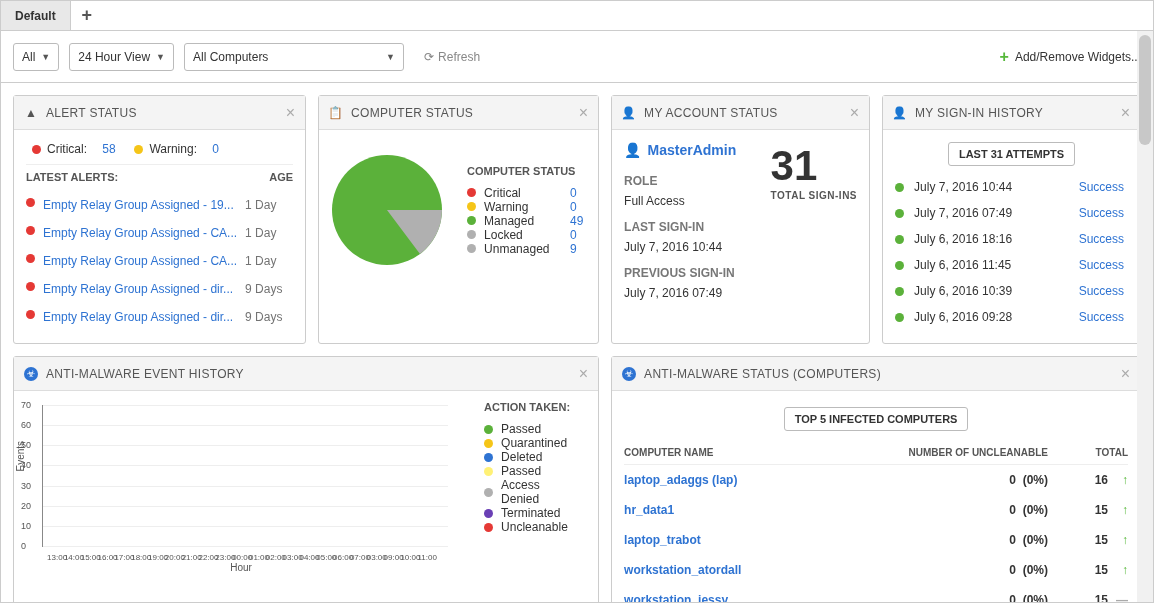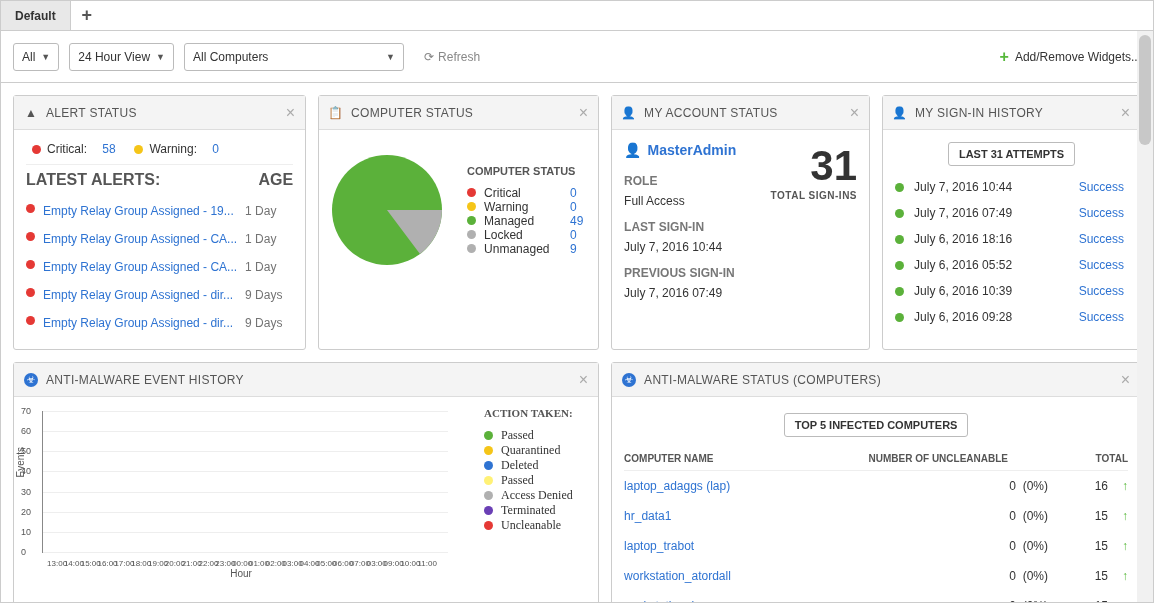--- a/index.html
+++ b/index.html
@@ -40,40 +40,40 @@
 .alert-top { display: flex; align-items: center; gap: 6px; margin-bottom: 8px; padding-left: 6px; }
 .dot { width: 9px; height: 9px; border-radius: 50%; display: inline-block; }
 .red { background: #e53935; }
 .yellow { background: #f5c518; }
 .green { background: #5bb13a; }
 .blue { background: #2e73d2; }
 .grey { background: #b0b0b0; }
 .purple { background: #6a3fb5; }
 .lightyellow { background: #fff176; }
 .alert-num { color: #2e73d2; }
-.alert-head { display: flex; justify-content: space-between; font-weight: bold; font-size: 16px; color: #555; border-top: 1px solid #eee; padding-top: 6px; margin-bottom: 8px; }
+.alert-head { display: flex; justify-content: space-between; font-weight: bold; font-size: 11px; color: #555; border-top: 1px solid #eee; padding-top: 6px; margin-bottom: 8px; }
 .alert-row { display: flex; gap: 8px; padding: 7px 0; font-size: 12px; }
 .alert-row .name { color: #2e73d2; cursor: pointer; flex: 1; white-space: nowrap; overflow: hidden; text-overflow: ellipsis; }
 .alert-row .age { width: 48px; color: #737373; }
 
 
 .pie-wrap { display: flex; gap: 20px; align-items: center; padding: 20px 8px; }
 .legend { font-size: 12px; display: flex; flex-direction: column; gap: 7px; }
 .legend-title { font-weight: bold; color: #555; font-size: 11px; margin-bottom: 2px; }
 .legend-row { display: flex; align-items: center; gap: 8px; }
 .legend-row .lname { width: 78px; }
 .legend-row .val { color: #2e73d2; width: 20px; }
 
 
 .ma-wrap { display: flex; gap: 16px; }
 .ma-left { flex: 1; display:flex; flex-direction:column; gap:6px; }
 .ma-user { color: #2e73d2; font-weight: bold; font-size: 14px; display:flex; align-items:center; gap:6px; margin-bottom:4px;}
 .ma-label { font-size: 12px; font-weight: bold; color: #777; margin-top:6px; }
 .ma-val { font-size: 12px; color: #333; }
-.ma-right { text-align:right; }
+.ma-right { text-align:left; }
 .big { font-size: 42px; font-weight: bold; color:#333; }
 .sub { font-size: 10px; font-weight: bold; color:#555; letter-spacing: .5px; }
 
 
 .sih-btn { display:inline-block; border:1px solid #bbb; border-radius:3px; padding:5px 10px; font-size:11px; font-weight:bold; cursor:pointer; }
 .sih-btns { text-align:center; margin-bottom:8px; }
 .sih-row { display:flex; align-items:center; gap:10px; padding:6px 0; }
 .sih-row .t { flex:1; }
 .sih-row .s { color:#2e73d2; cursor:pointer; }
 .sih-scroll { max-height: 168px; overflow-y:auto; padding-right:4px; }
@@ -86,25 +86,25 @@
 .ylabel{position:absolute; left:-22px; font-size:9px; color:#555; transform:translateY(-50%);}
 .bars{position:absolute; left:2px; right:0; bottom:0; top:0;}
 .bcol{position:absolute; bottom:0; width:10px;}
 .seg{position:absolute; left:0; right:0;}
 .xlabel{position:absolute; bottom:-16px; font-size:8px; color:#555; transform:translateX(-50%);}
 .chart-xtitle{position:absolute; bottom:-2px; left:50%; transform:translateX(-50%); font-size:10px; color:#555;}
 .chart-ytitle{position:absolute; left:2px; top:50%; transform:rotate(-90deg) translateX(20px); font-size:10px; color:#555; transform-origin:left;}
 
 
 .ams-btns{text-align:center; margin:4px 0 10px;}
-.ams-head{display:flex; font-size:10px; font-weight:bold; color:#555; padding:6px 0; border-bottom:1px solid #eee;gap:40px;}
+.ams-head{display:flex; font-size:10px; font-weight:bold; color:#555; padding:6px 0; border-bottom:1px solid #eee;}
 .ams-head .c1{flex:1;}
 .ams-head .c2{width:160px; text-align:right;}
 .ams-head .c3{width:80px; text-align:right;}
-.ams-row{display:flex; align-items:flex-end; padding:8px 0; font-size:12px;}
+.ams-row{display:flex; align-items:flex-end; padding:8px 0; font-size:12px;font-weight:bold;}
 .ams-row .c1{flex:1; color:#2e73d2; cursor:pointer;}
 .ams-row .c2{width:160px; text-align:right;}
 .ams-row .c3{width:60px; text-align:right;}
 .ams-row .c4{width:20px; text-align:right; color:#56b83a;}
 .biohazard{width:14px;height:14px;border-radius:50%;background:#2e73d2;display:inline-flex;align-items:center;justify-content:center;color:#fff;font-size:10px;}
 .user-icon{width:14px;height:14px;display:inline-flex;align-items:center;justify-content:center;color:#555;}
 .alert-icon{width:14px;height:14px;display:inline-flex;align-items:center;justify-content:center;color:#555;}
 .scroll-edge{position:absolute; right:0; top:30px; bottom:0; width:16px; background:#f1f1f1;}
 .scroll-thumb{position:absolute; right:2px; top:34px; width:12px; height:110px; background:#c8c8c8; border-radius:6px;}
 </style>
@@ -287,21 +287,21 @@
        <span class="t">July 7, 2016 07:49</span>
        <span class="s">Success</span>
      </div>
             <div class="sih-row">
        <span class="dot green"></span>
        <span class="t">July 6, 2016 18:16</span>
        <span class="s">Success</span>
      </div>
             <div class="sih-row">
        <span class="dot green"></span>
-       <span class="t">July 6, 2016 05:52</span>
+       <span class="t">July 6, 2016 11:45</span>
        <span class="s">Success</span>
      </div>
             <div class="sih-row">
        <span class="dot green"></span>
        <span class="t">July 6, 2016 10:39</span>
        <span class="s">Success</span>
      </div>
             <div class="sih-row">
        <span class="dot green"></span>
        <span class="t">July 6, 2016 09:28</span>
@@ -473,21 +473,21 @@
               <div class="ylabel" style="top:42.85714285714286%">40</div>
               <div class="gridline" style="top:28.57142857142857%"></div>
               <div class="ylabel" style="top:28.57142857142857%">50</div>
               <div class="gridline" style="top:14.285714285714292%"></div>
               <div class="ylabel" style="top:14.285714285714292%">60</div>
               <div class="gridline" style="top:0%"></div>
               <div class="ylabel" style="top:0%">70</div>
             </div>
           <div class="chart-xtitle">Hour</div>
         </div>
-        <div class="legend" style="min-width:110px;font-family:Liberation Serif, serif;">
+        <div class="legend" style="min-width:110px;">
           <div class="legend-title">ACTION TAKEN:</div>
           <div id="amh-legend">
               <div class="legend-row">
        <span class="dot green"></span>
        <span class="lname">Passed</span>
      </div>
               <div class="legend-row">
        <span class="dot yellow"></span>
        <span class="lname">Quarantined</span>
      </div>

